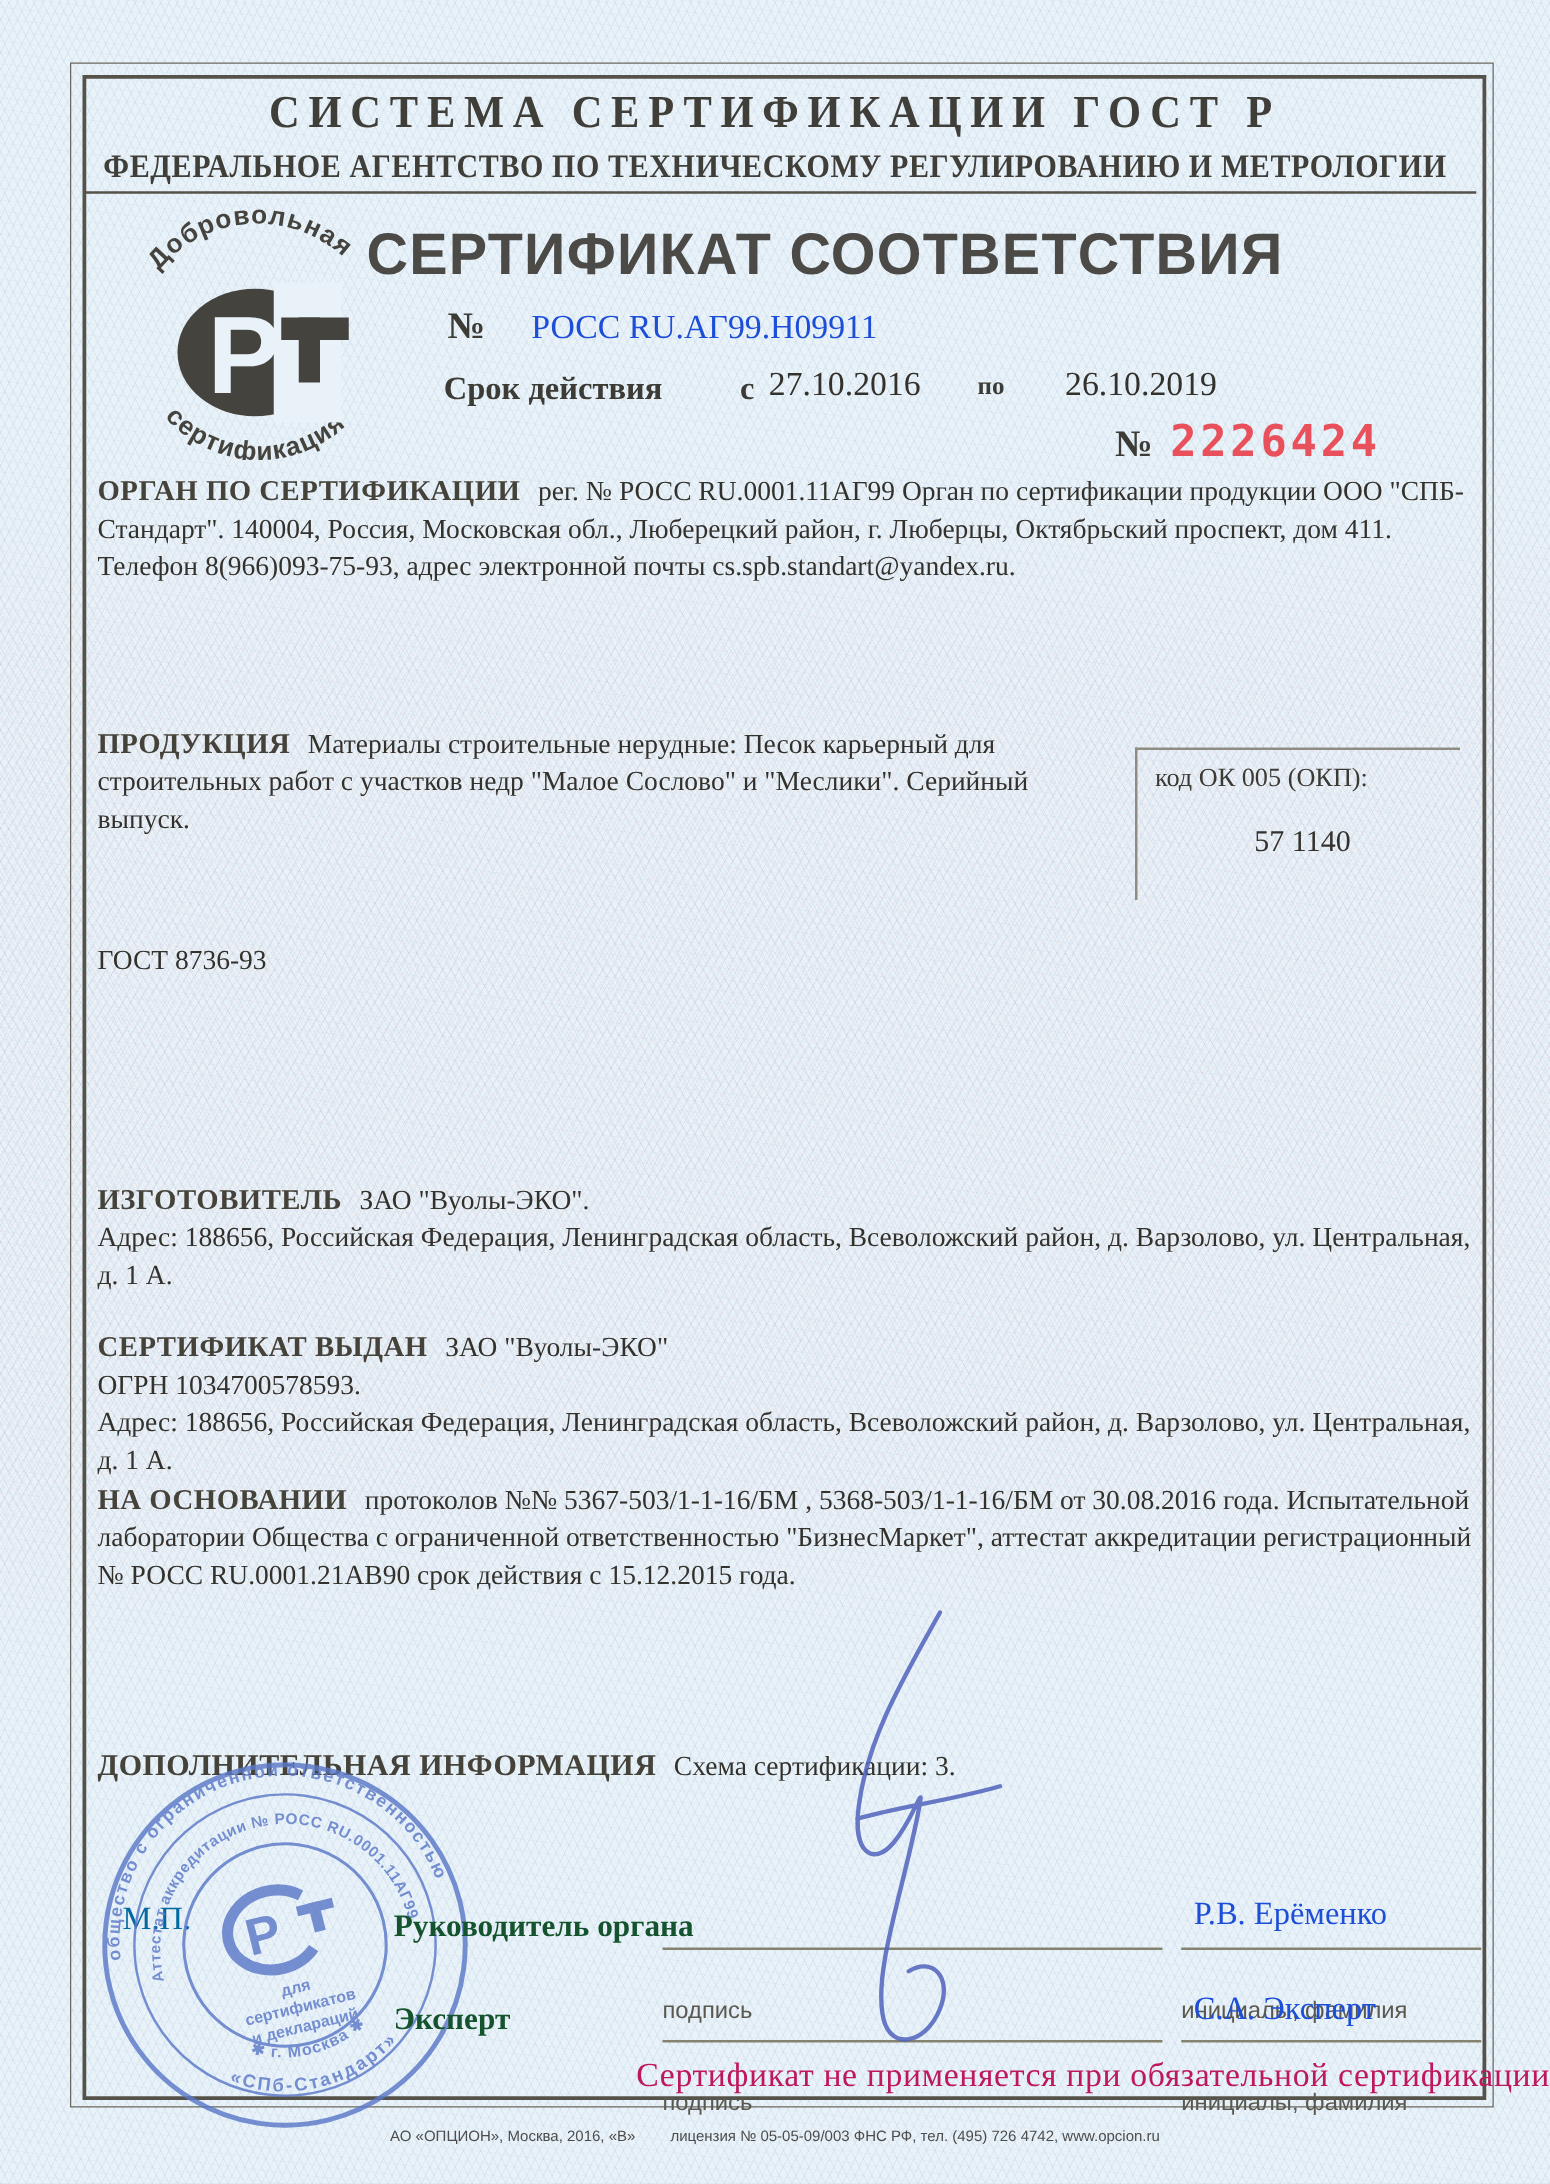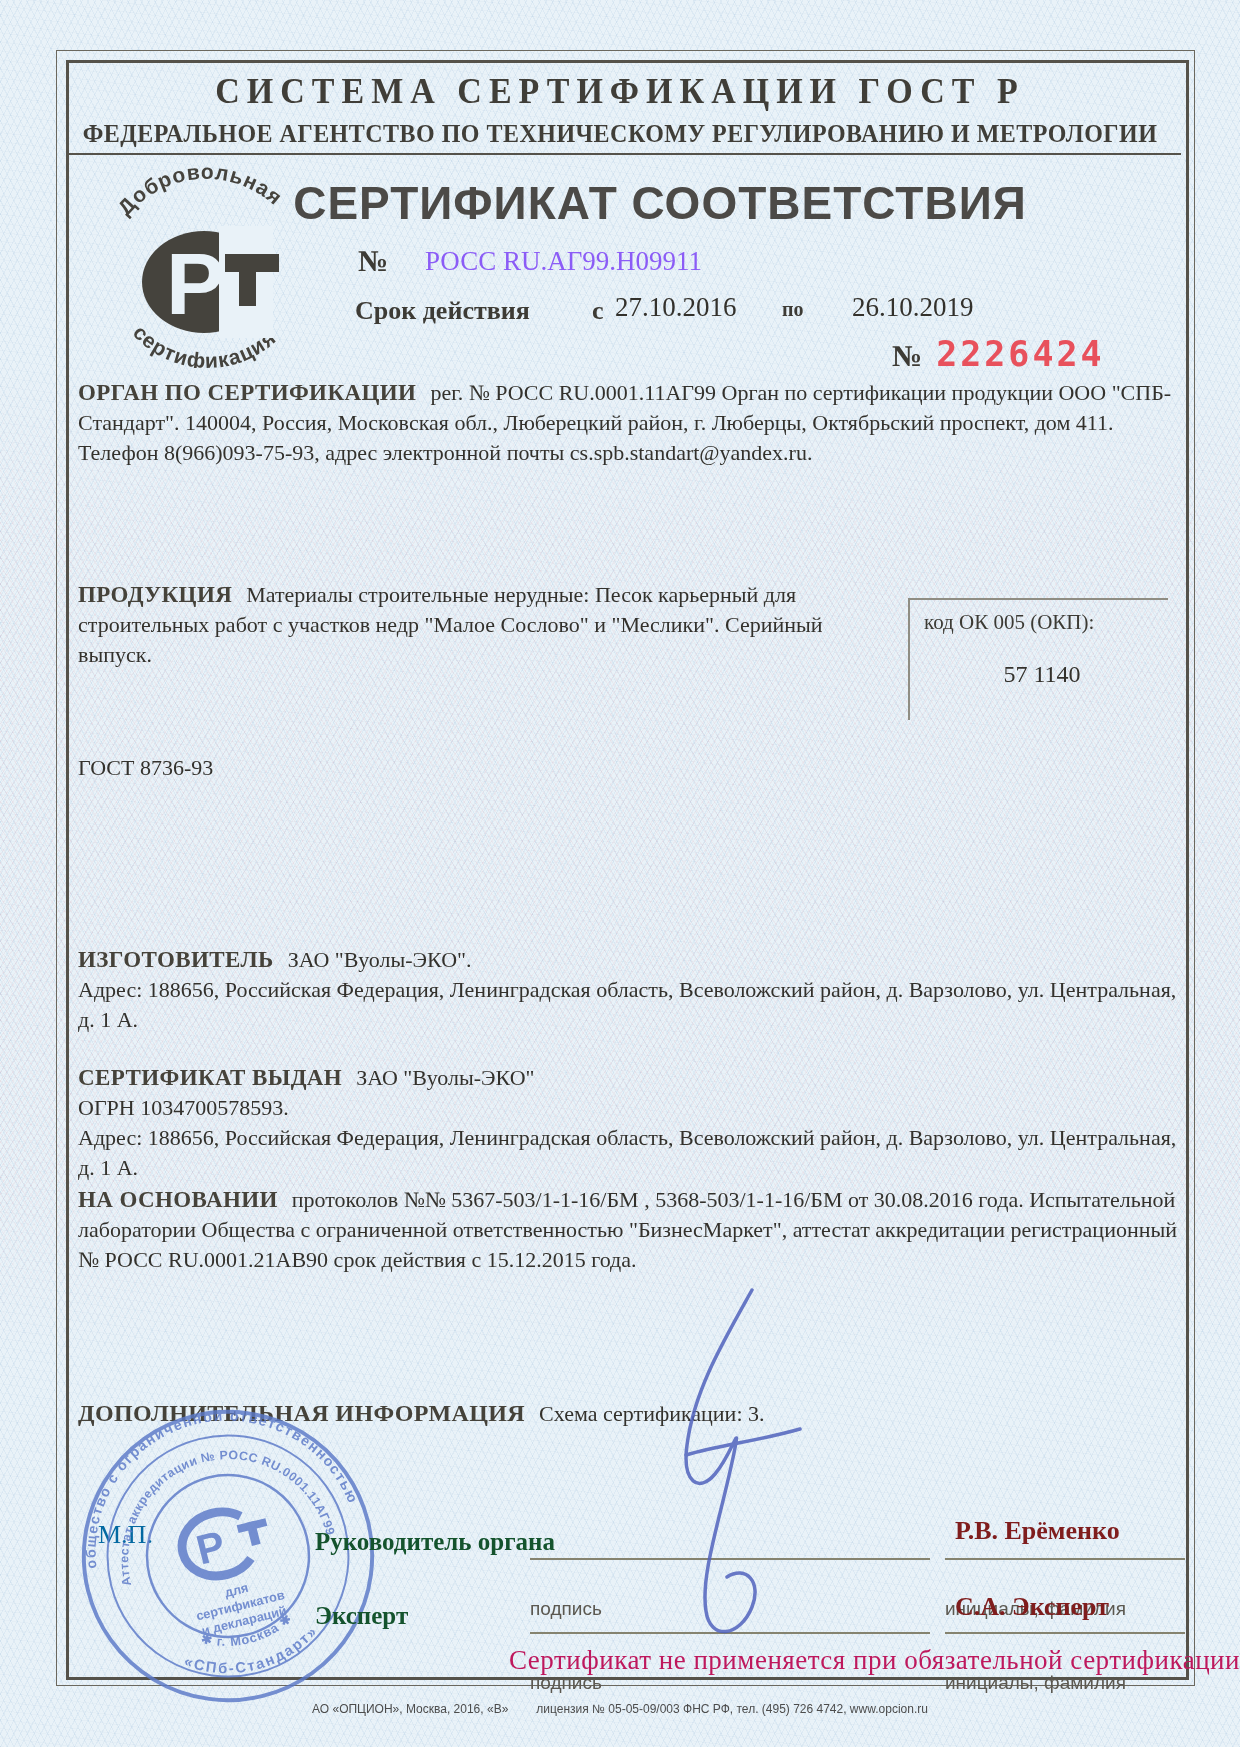--- a/index.html
+++ b/index.html
@@ -21,40 +21,40 @@
   .frame-inner{position:absolute;left:66px;top:60px;width:1117px;height:1614px;border:3px solid #55524a;}
   .abs{position:absolute;}
   .hdr1{left:0;right:0;top:72px;text-align:center;font-weight:bold;font-size:34px;
         letter-spacing:7px;color:#403e38;transform:scaleY(1.08);}
   .hdr2{left:0;right:0;top:120px;text-align:center;font-weight:bold;font-size:25px;
         letter-spacing:0.5px;color:#403e38;transform:scaleX(0.96) scaleY(1.05);white-space:nowrap;}
   .hsep{left:67px;top:153px;width:1114px;height:2px;background:#55524a;}
   .title{left:190px;top:176px;width:940px;text-align:center;font-family:"Liberation Sans",sans-serif;
          font-weight:bold;font-size:46px;color:#4c4a47;letter-spacing:1px;transform:scaleY(1.02);}
   .certno-label{left:358px;top:244px;font-size:30px;font-weight:bold;color:#3d3b35;}
-  .certno-value{left:425px;top:246px;font-size:27px;color:#8b5cf6;}
+  .certno-value{left:425px;top:246px;font-size:27px;color:#1d4ed8;}
   .val-label{left:355px;top:296px;font-size:26px;font-weight:bold;color:#3d3b35;}
   .val-s{left:592px;top:296px;font-size:26px;font-weight:bold;color:#3d3b35;}
   .val-from{left:615px;top:292px;font-size:27px;color:#33312c;}
   .val-po{left:782px;top:298px;font-size:20px;font-weight:bold;color:#3d3b35;}
   .val-to{left:852px;top:292px;font-size:27px;color:#33312c;}
   .formno{left:892px;top:334px;display:flex;align-items:baseline;gap:14px;}
   .formno .nsign{font-size:30px;font-weight:bold;color:#3d3b35;}
   .formno .digits{font-family:"DejaVu Sans Mono",monospace;font-size:35px;font-weight:bold;
                   color:#e8515c;letter-spacing:3px;}
   .block{font-size:22px;line-height:30px;color:#33312c;}
   .slabel{font-weight:bold;font-size:23px;color:#45423a;letter-spacing:0.4px;margin-right:14px;white-space:nowrap;}
   .codebox{border-top:2px solid #8f8d83;border-left:2px solid #8f8d83;padding:10px 8px 0 14px;}
   .codebox .clabel{font-size:21px;color:#3c3a34;}
   .codebox .cvalue{font-size:24px;color:#33312c;text-align:center;margin-top:26px;}
   .mp{font-size:26px;color:#0369a1;}
   .sigrole{font-size:25px;font-weight:bold;color:#14532d;}
   .sigline{border-bottom:2px solid #85836f;}
   .sigcap{font-family:"Liberation Sans",sans-serif;font-size:19px;color:#5b5850;text-align:left;margin-top:36px;}
-  .signame{font-size:26px;color:#7f1d1d;font-weight:bold;}
+  .signame{font-size:26px;color:#1d4ed8;}
   .disclaimer{left:0;right:0;top:1645px;text-align:right;font-size:27px;color:#be185d;letter-spacing:0.5px;}
   .footer{left:0;right:0;top:1702px;text-align:center;font-family:"Liberation Sans",sans-serif;
           font-size:12px;color:#4c4c4c;}
   .footer span{margin:0 14px;}
 </style>
 </head>
 <body>
 
 <div class="page">
   <div class="pinkband"></div>

